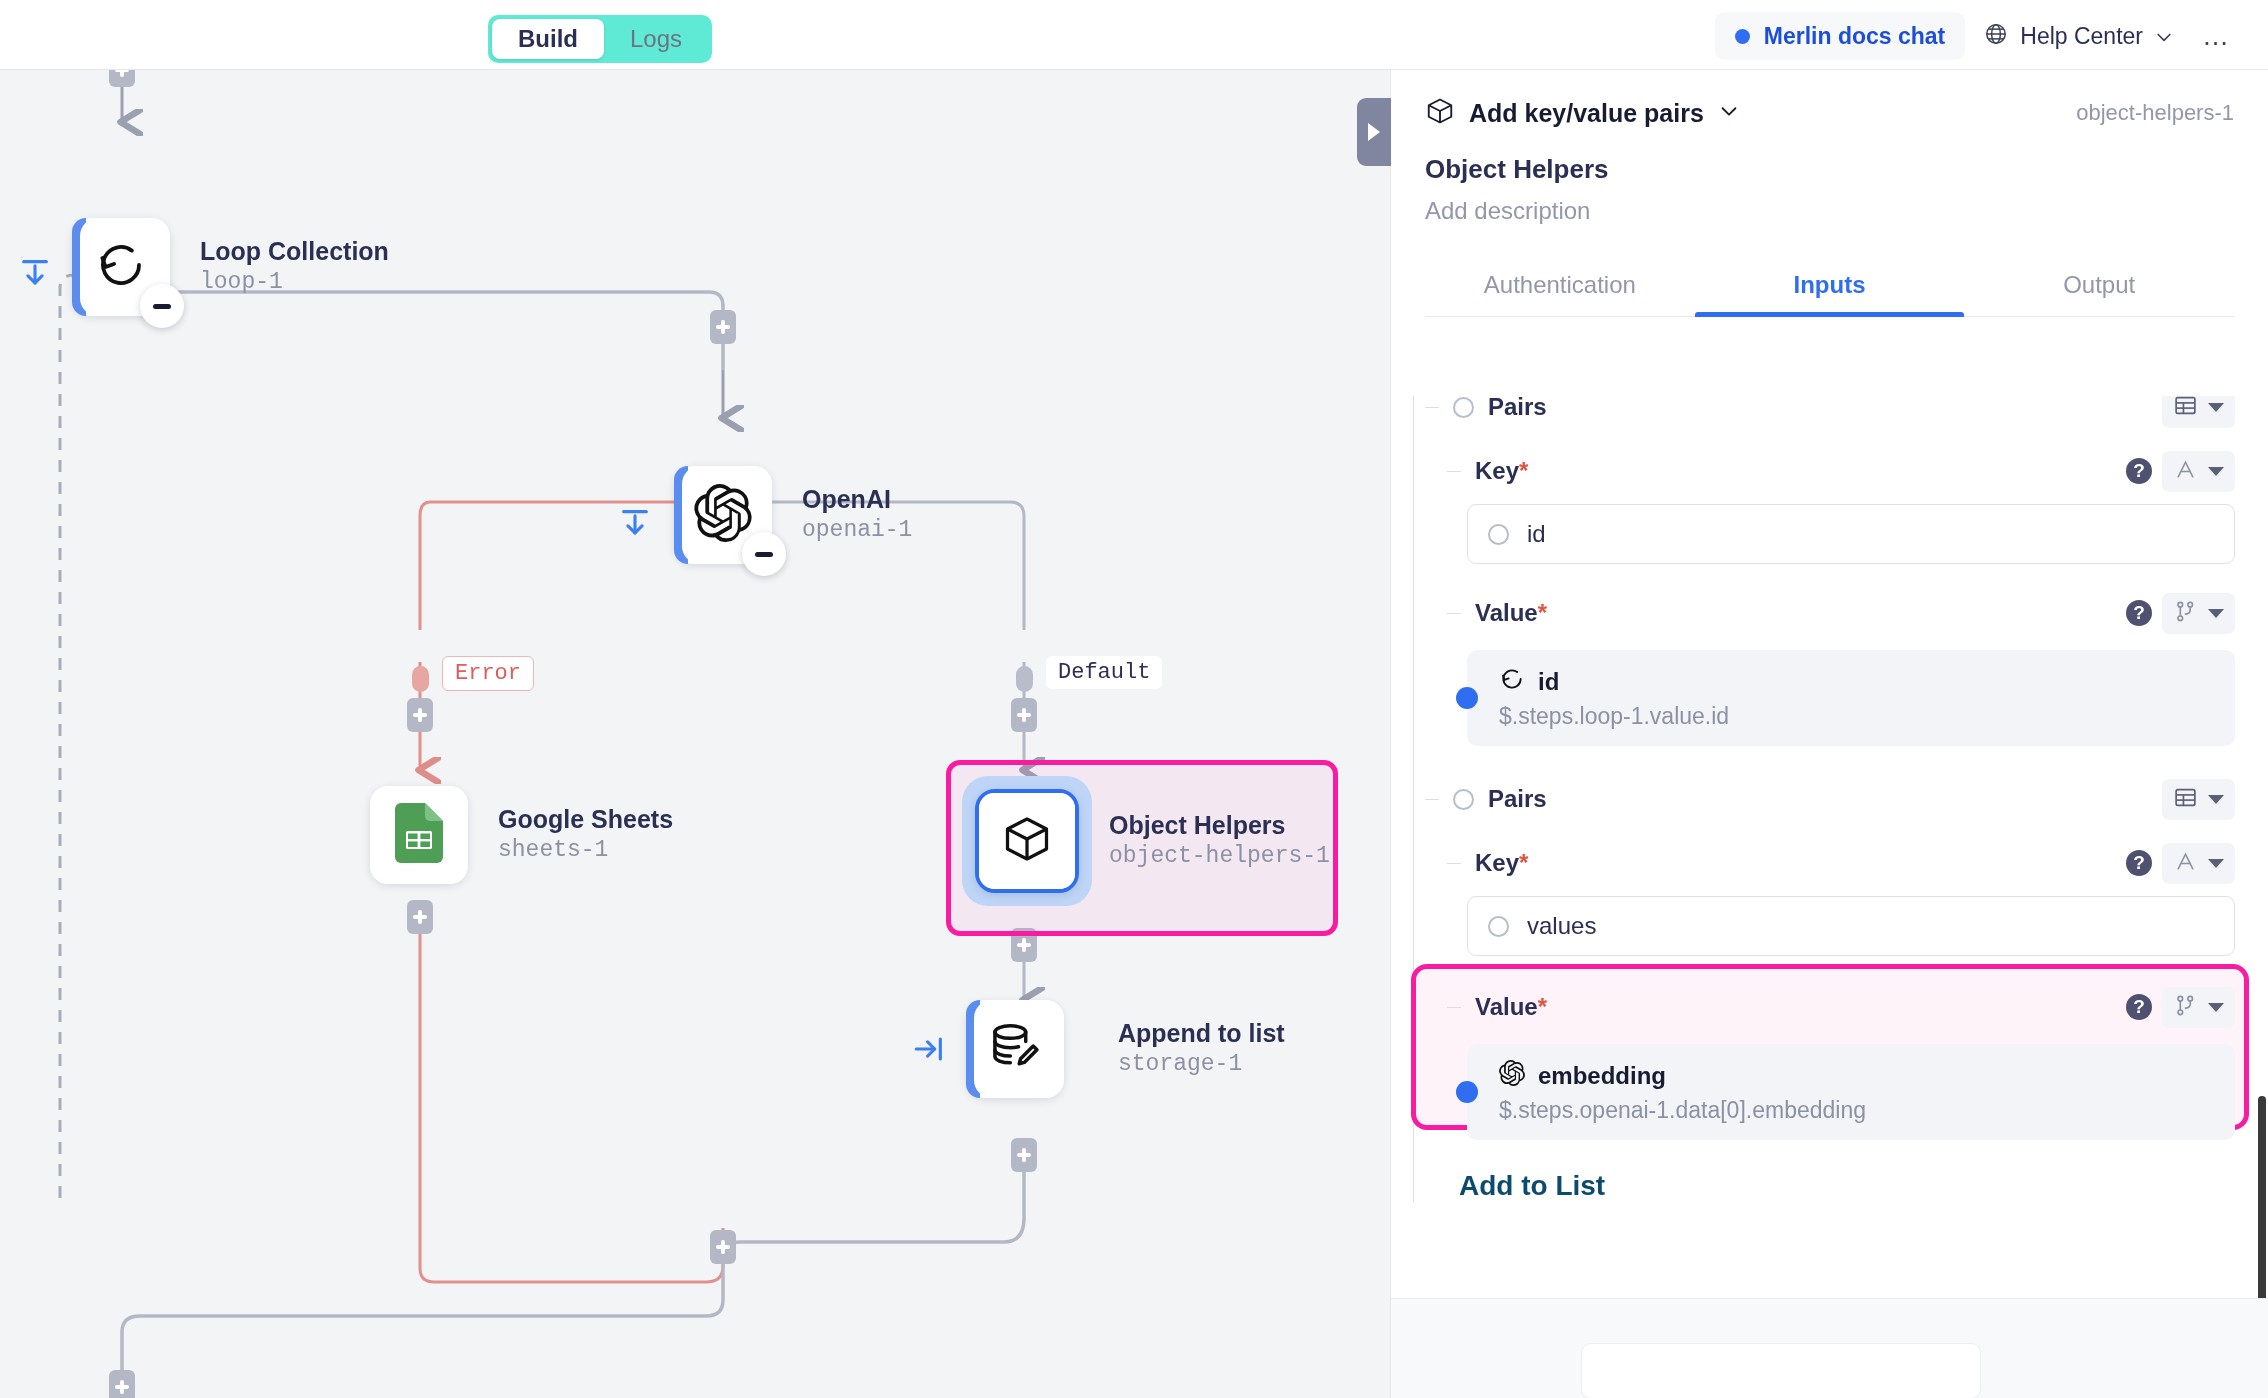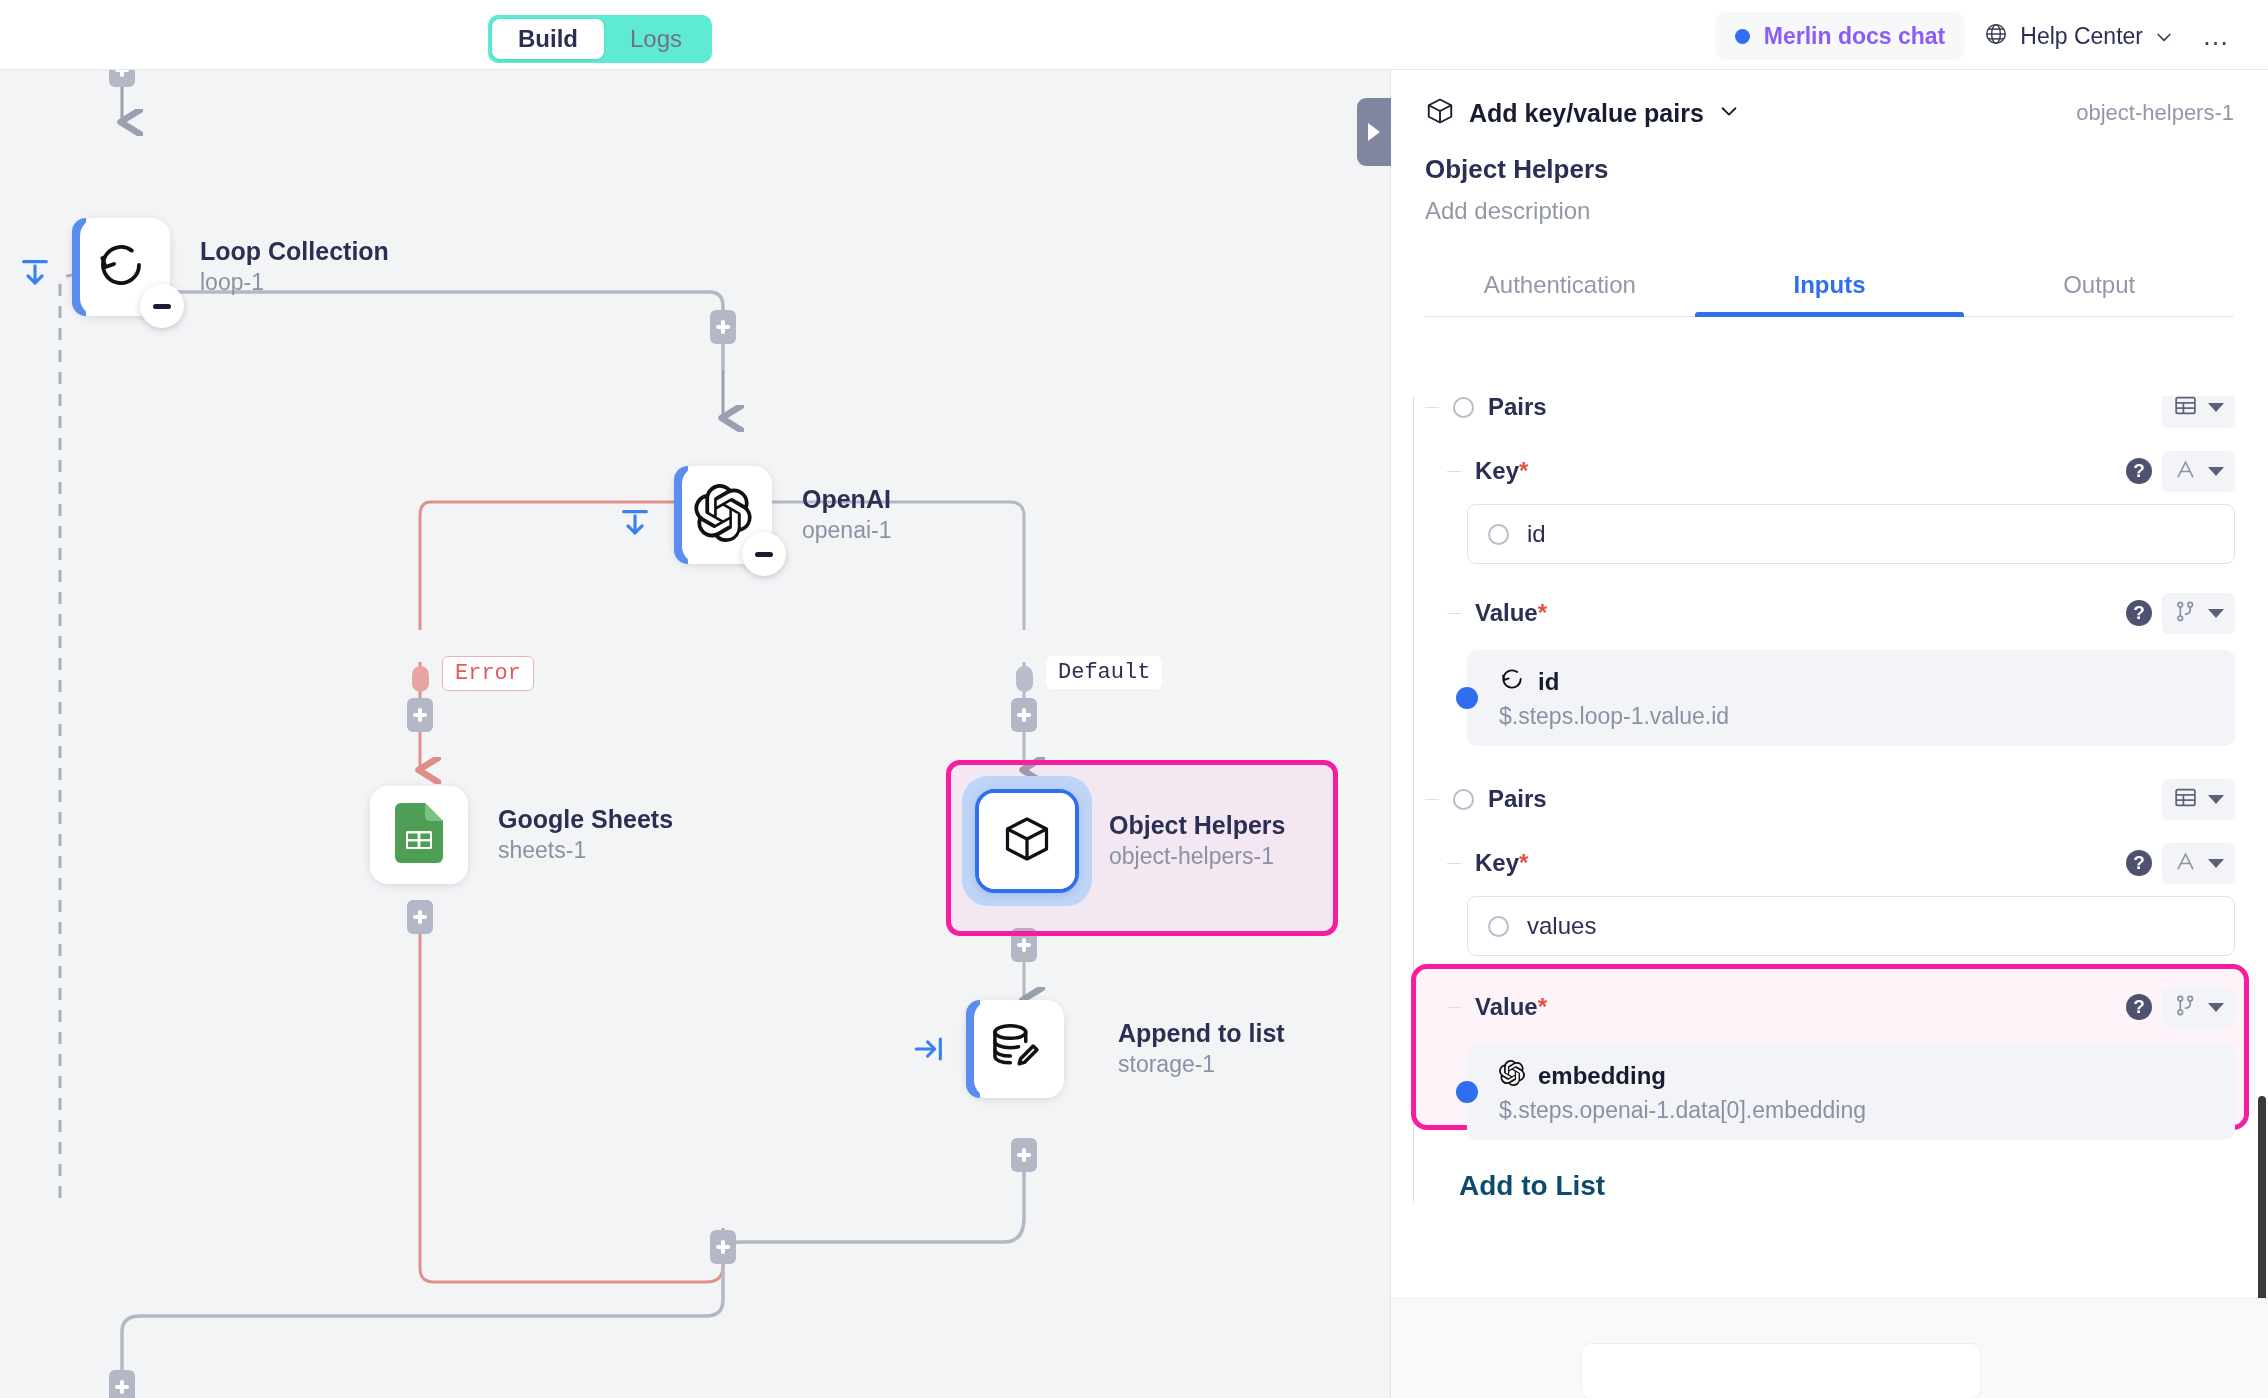--- a/index.html
+++ b/index.html
@@ -34,21 +34,21 @@
 
   .topright {
     position: absolute; right: 26px; top: 12px; height: 48px;
     display: flex; align-items: center; gap: 10px;
   }
   .chat-pill {
     height: 48px; padding: 0 20px; border-radius: 10px; background: #f7f8fa;
     display: flex; align-items: center; gap: 14px; cursor: pointer;
   }
   .dot-blue { width: 15px; height: 15px; border-radius: 50%; background: #2f6ef0; }
-  .chat-pill-label { font-size: 23px; font-weight: 700; color: #8b5cf6; }
+  .chat-pill-label { font-size: 23px; font-weight: 700; color: #1d4ed8; }
   .help-btn {
     height: 48px; padding: 0 8px; display: flex; align-items: center; gap: 11px;
     cursor: pointer; color: #2b2f53;
   }
   .help-label { font-size: 23px; color: #2b2f53; }
   .chev { width: 18px; height: 18px; }
   .kebab { font-size: 27px; color: #3c4059; padding: 0 12px; cursor: pointer; letter-spacing: 1px; line-height: 10px; }
 
   
   .canvas {
@@ -87,21 +87,21 @@
   .node-icon { position: relative; z-index: 3; }
   .minus-badge {
     position: absolute; right: -14px; bottom: -12px; width: 44px; height: 44px;
     border-radius: 50%; background: #fff; box-shadow: 0 2px 7px rgba(25,28,55,.2);
     display: flex; align-items: center; justify-content: center; z-index: 5; cursor: pointer;
   }
   .minus-badge::after { content: ""; width: 18px; height: 5px; border-radius: 3px; background: #181c32; }
 
   .node-label { margin-left: 30px; }
   .node-title { font-size: 25px; font-weight: 700; color: #2b2f53; line-height: 1.25; white-space: nowrap; }
-  .node-sub { font-size: 23px; color: #8c90a4; font-family: Liberation Sans, sans-serif; line-height: 1.3; white-space: nowrap; }
+  .node-sub { font-size: 23px; color: #8c90a4; font-family: Liberation Mono, monospace; line-height: 1.3; white-space: nowrap; }
 
   .side-icon { position: absolute; color: #3b7ff0; cursor: pointer; }
 
   .edge-label {
     position: absolute; font-family: "Liberation Mono", monospace;
     font-size: 22px; padding: 4px 12px; border-radius: 6px; background: #fff; white-space: nowrap;
   }
   .edge-label.error { color: #e05c5c; border: 1px solid #f0b5b5; }
   .edge-label.default { color: #2b2f53; }
   .edge-dot { position: absolute; width: 17px; height: 26px; border-radius: 9px; }

